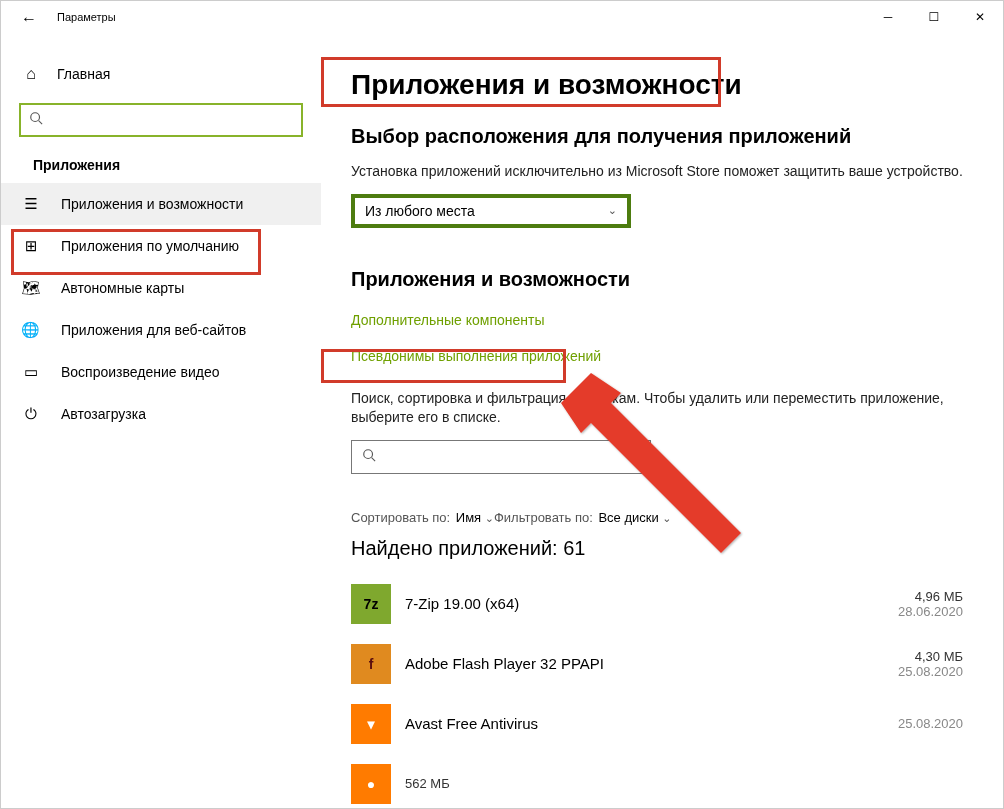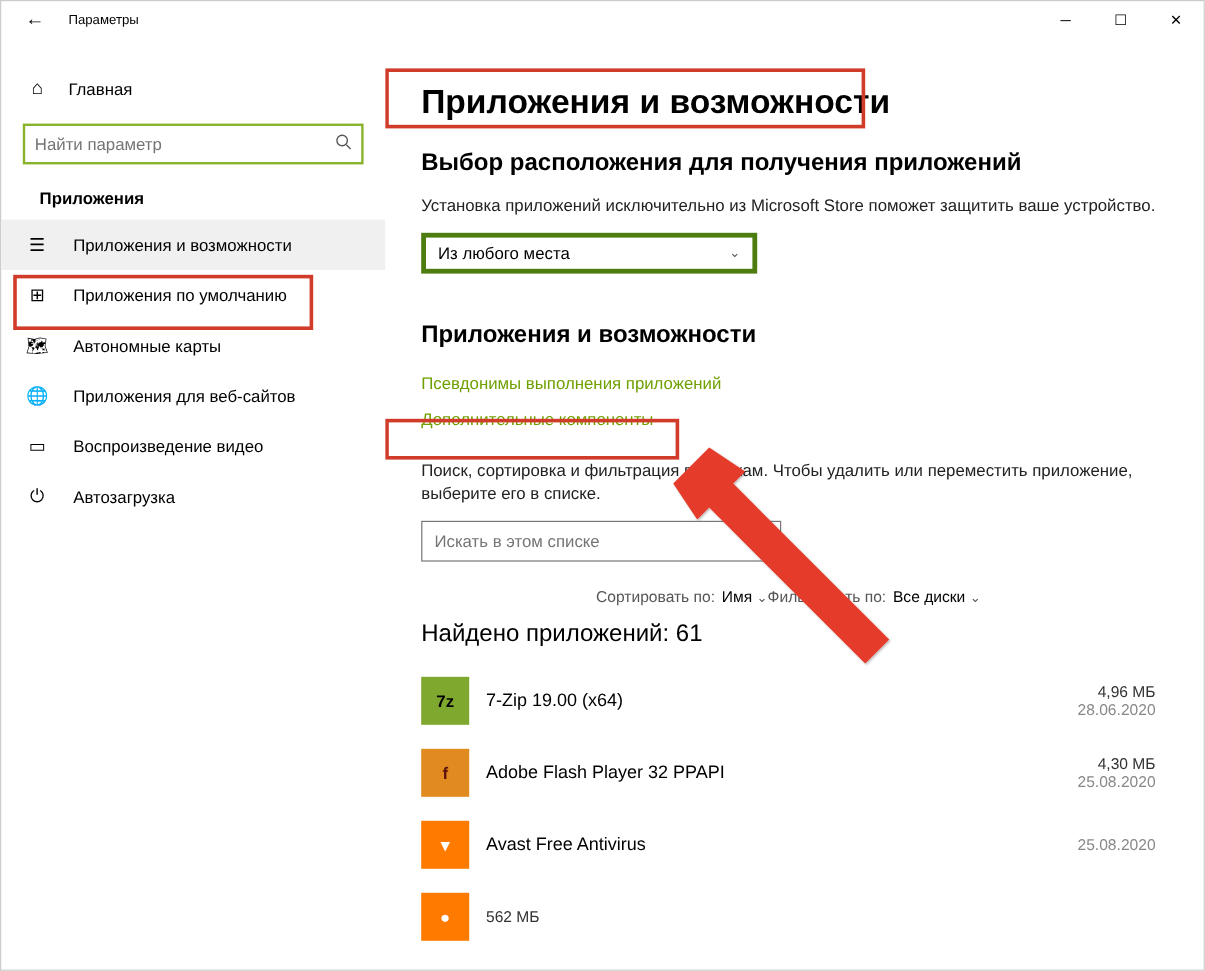--- a/index.html
+++ b/index.html
@@ -38,21 +38,21 @@
 
 .dropdown { border: 4px solid #4d7c0f; width: 280px; height: 34px; display: flex; align-items: center; padding: 0 10px; font-size: 14px; justify-content: space-between; cursor: pointer; margin-bottom: 40px; }
 .chev { font-size: 11px; color: #555; }
 
 .link { color: #6fa000; font-size: 14px; cursor: pointer; display: inline-block; }
 .link-row { padding: 6px 0; }
 
 .app-search { border: 1px solid #777; width: 300px; height: 34px; display: flex; align-items: center; padding: 0 10px; margin-top: 10px; }
 .app-search input { border: none; outline: none; flex: 1; font-size: 14px; }
 
-.sort-row { display: flex; font-size: 13px; color: #555; margin: 22px 0 12px 0; justify-content: center; }
+.sort-row { display: flex; font-size: 13px; color: #555; margin: 36px 0 12px 0; }
 .sort-row .val { color: #000; margin-left: 2px; }
 
 .found { font-size: 20px; margin-bottom: 14px; }
 
 .applist { }
 .app-item { display: flex; align-items: center; padding: 10px 0; cursor: pointer; }
 .app-icon { width: 40px; height: 40px; margin-right: 14px; display: flex; align-items: center; justify-content: center; font-size: 14px; font-weight: bold; }
 .app-meta { flex: 1; }
 .app-name { font-size: 15px; }
 .app-right { text-align: right; font-size: 13px; color: #333; }
@@ -76,21 +76,20 @@
   </div>
 </div>
 
 <div class="layout">
   <div class="sidebar">
     <div class="home-row">
       <span class="icon">⌂</span>
       <span class="label">Главная</span>
     </div>
     <div class="search-wrap">
-      <input type="text" placeholder="Найти параметр" style="">
       <span class="sicon">
         <svg width="14" height="14" viewBox="0 0 16 16">
             <circle cx="7" cy="7" r="5" stroke="#555" stroke-width="1.3" fill="none"></circle>
             <line x1="11" y1="11" x2="15" y2="15" stroke="#555" stroke-width="1.3"></line>
           </svg>
       </span>
     </div>
     <div class="cat-label">Приложения</div>
     <ul class="nav" id="nav">
         <li class="active">
@@ -124,26 +123,25 @@
   <div class="main">
     <h1>Приложения и возможности</h1>
     <h2>Выбор расположения для получения приложений</h2>
     <p>Установка приложений исключительно из Microsoft Store поможет защитить ваше устройство.</p>
     <div class="dropdown">
       <span>Из любого места</span>
       <span class="chev">⌄</span>
     </div>
 
     <h2>Приложения и возможности</h2>
+    <div class="link-row"><span class="link">Дополнительные компоненты</span></div>
     <div class="link-row" style="margin-top:6px;"><span class="link">Псевдонимы выполнения приложений</span></div>
-    <div class="link-row"><span class="link">Дополнительные компоненты</span></div>
 
     <p style="margin-top:18px;">Поиск, сортировка и фильтрация по дискам. Чтобы удалить или переместить приложение, выберите его в списке.</p>
     <div class="app-search">
-      <input type="text" placeholder="Искать в этом списке" style="">
       <span>
         <svg width="14" height="14" viewBox="0 0 16 16">
             <circle cx="7" cy="7" r="5" stroke="#555" stroke-width="1.3" fill="none"></circle>
             <line x1="11" y1="11" x2="15" y2="15" stroke="#555" stroke-width="1.3"></line>
           </svg>
       </span>
     </div>
 
     <div class="sort-row">
       <div>

